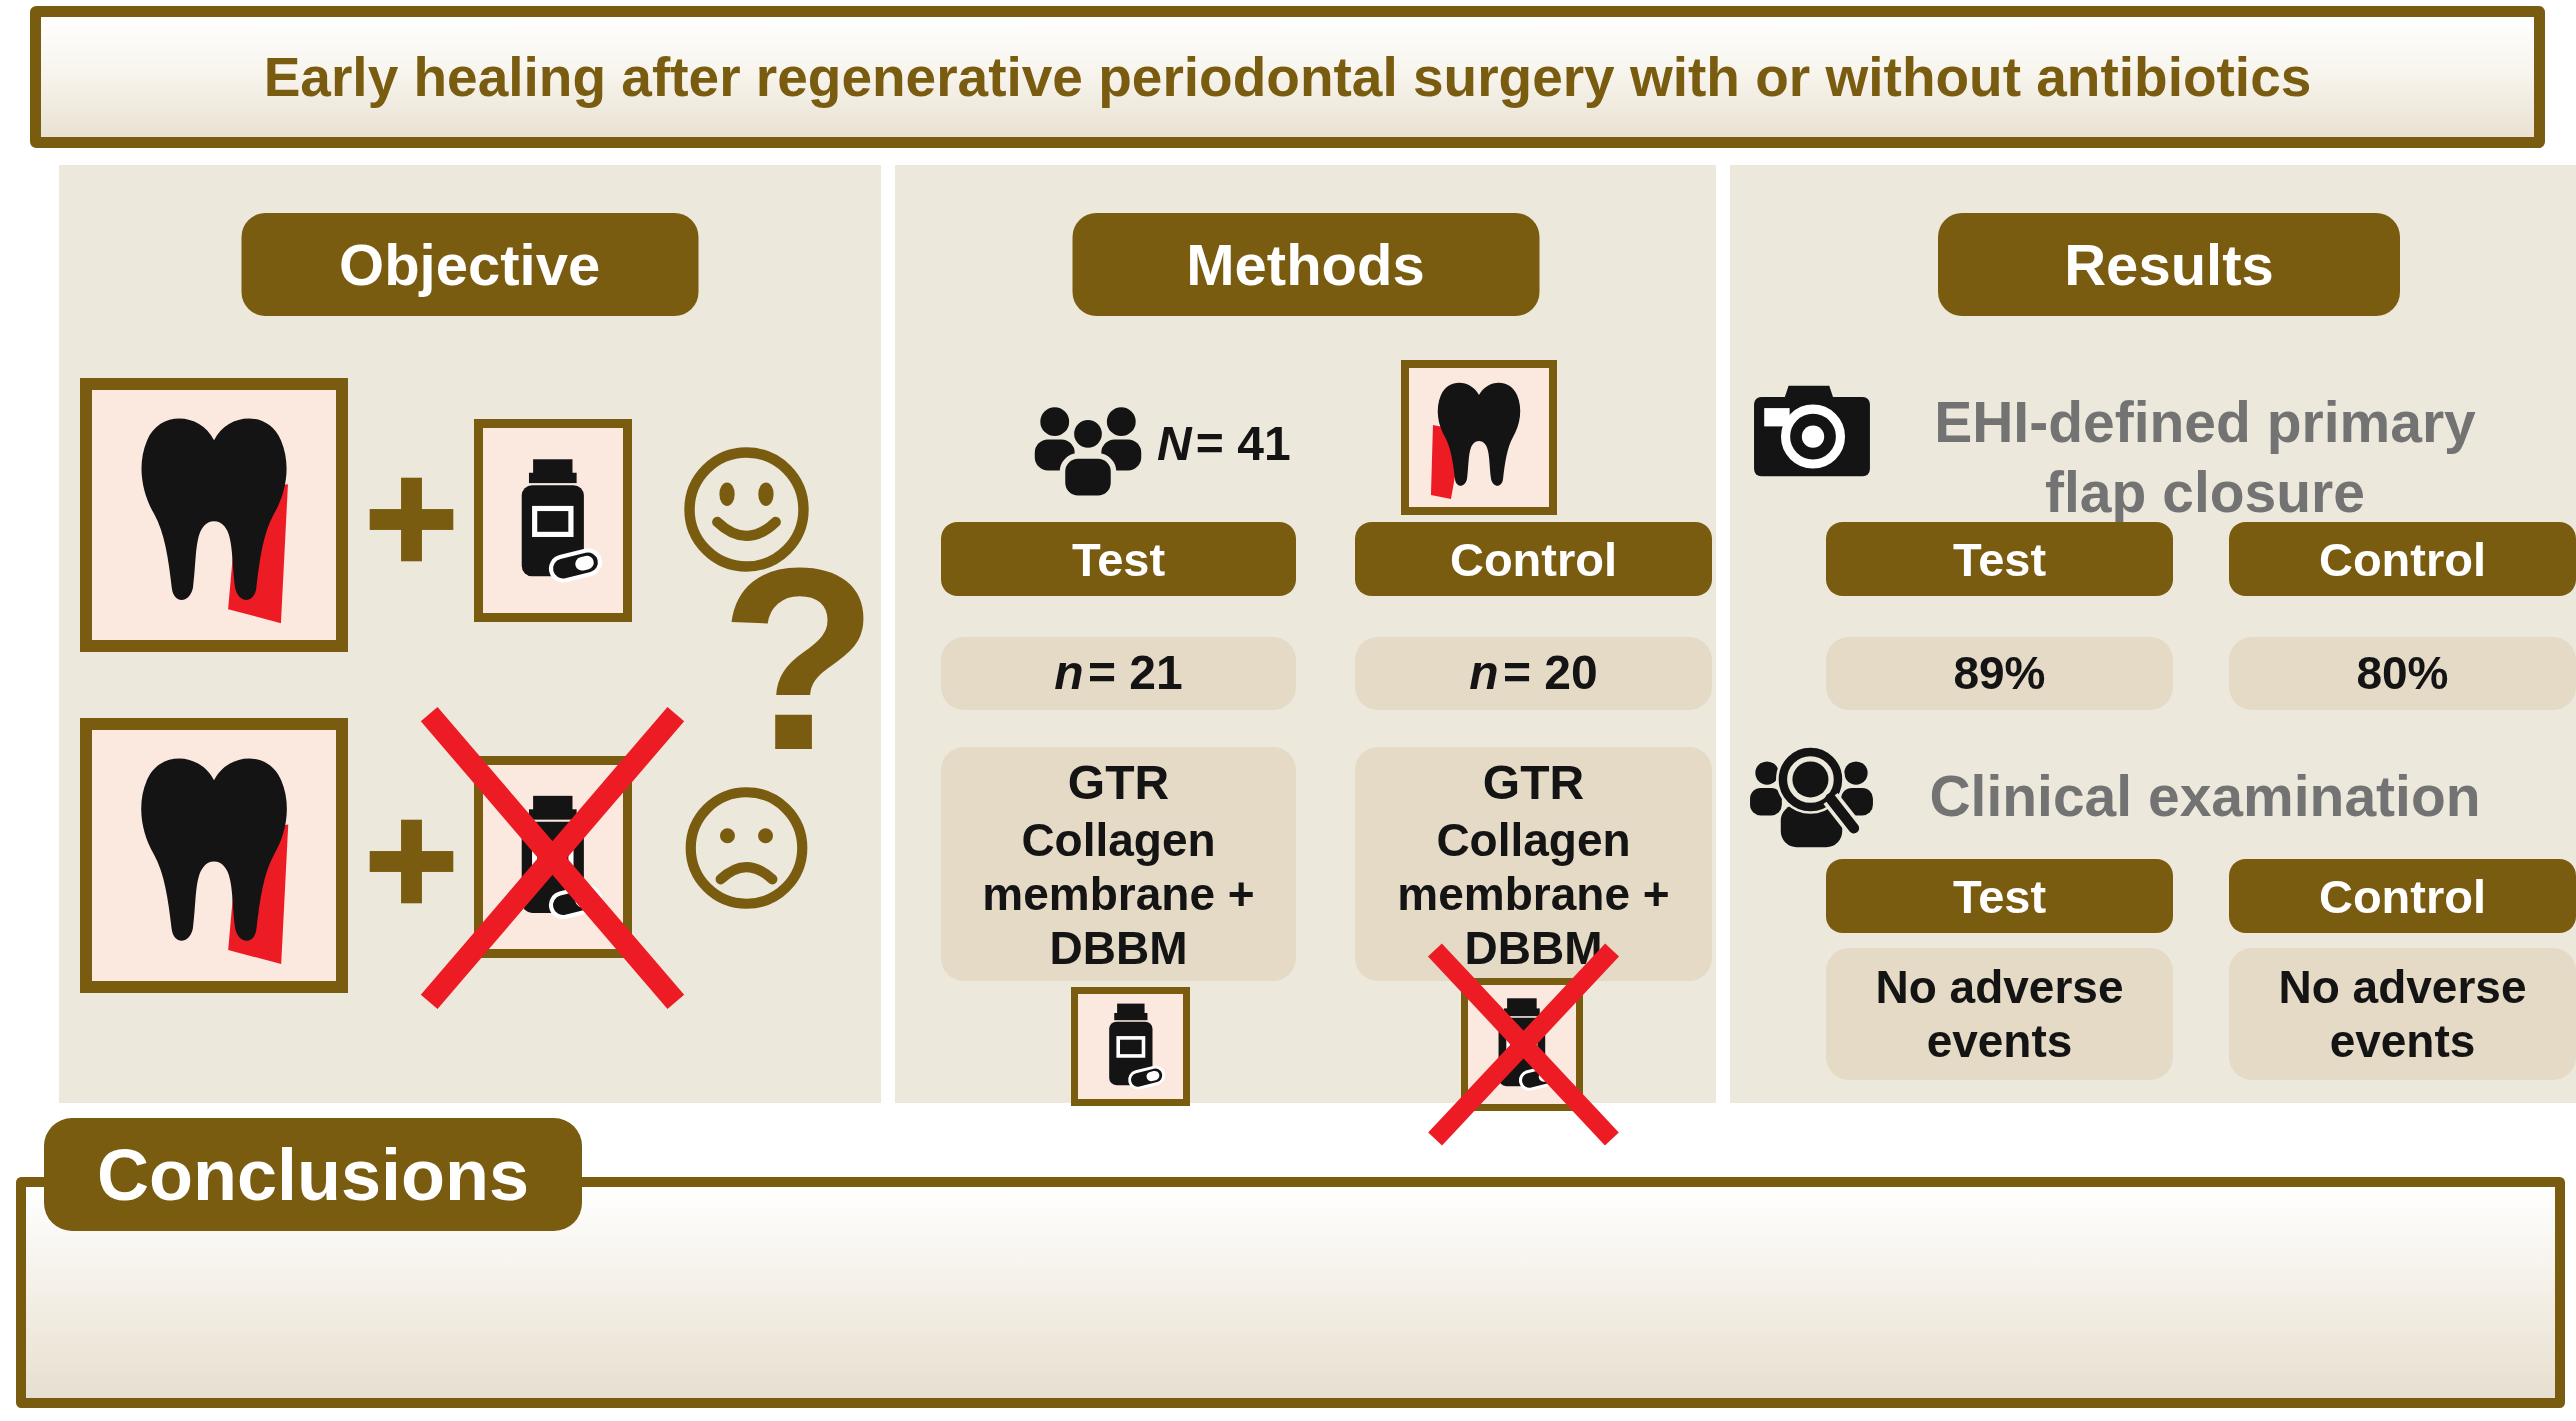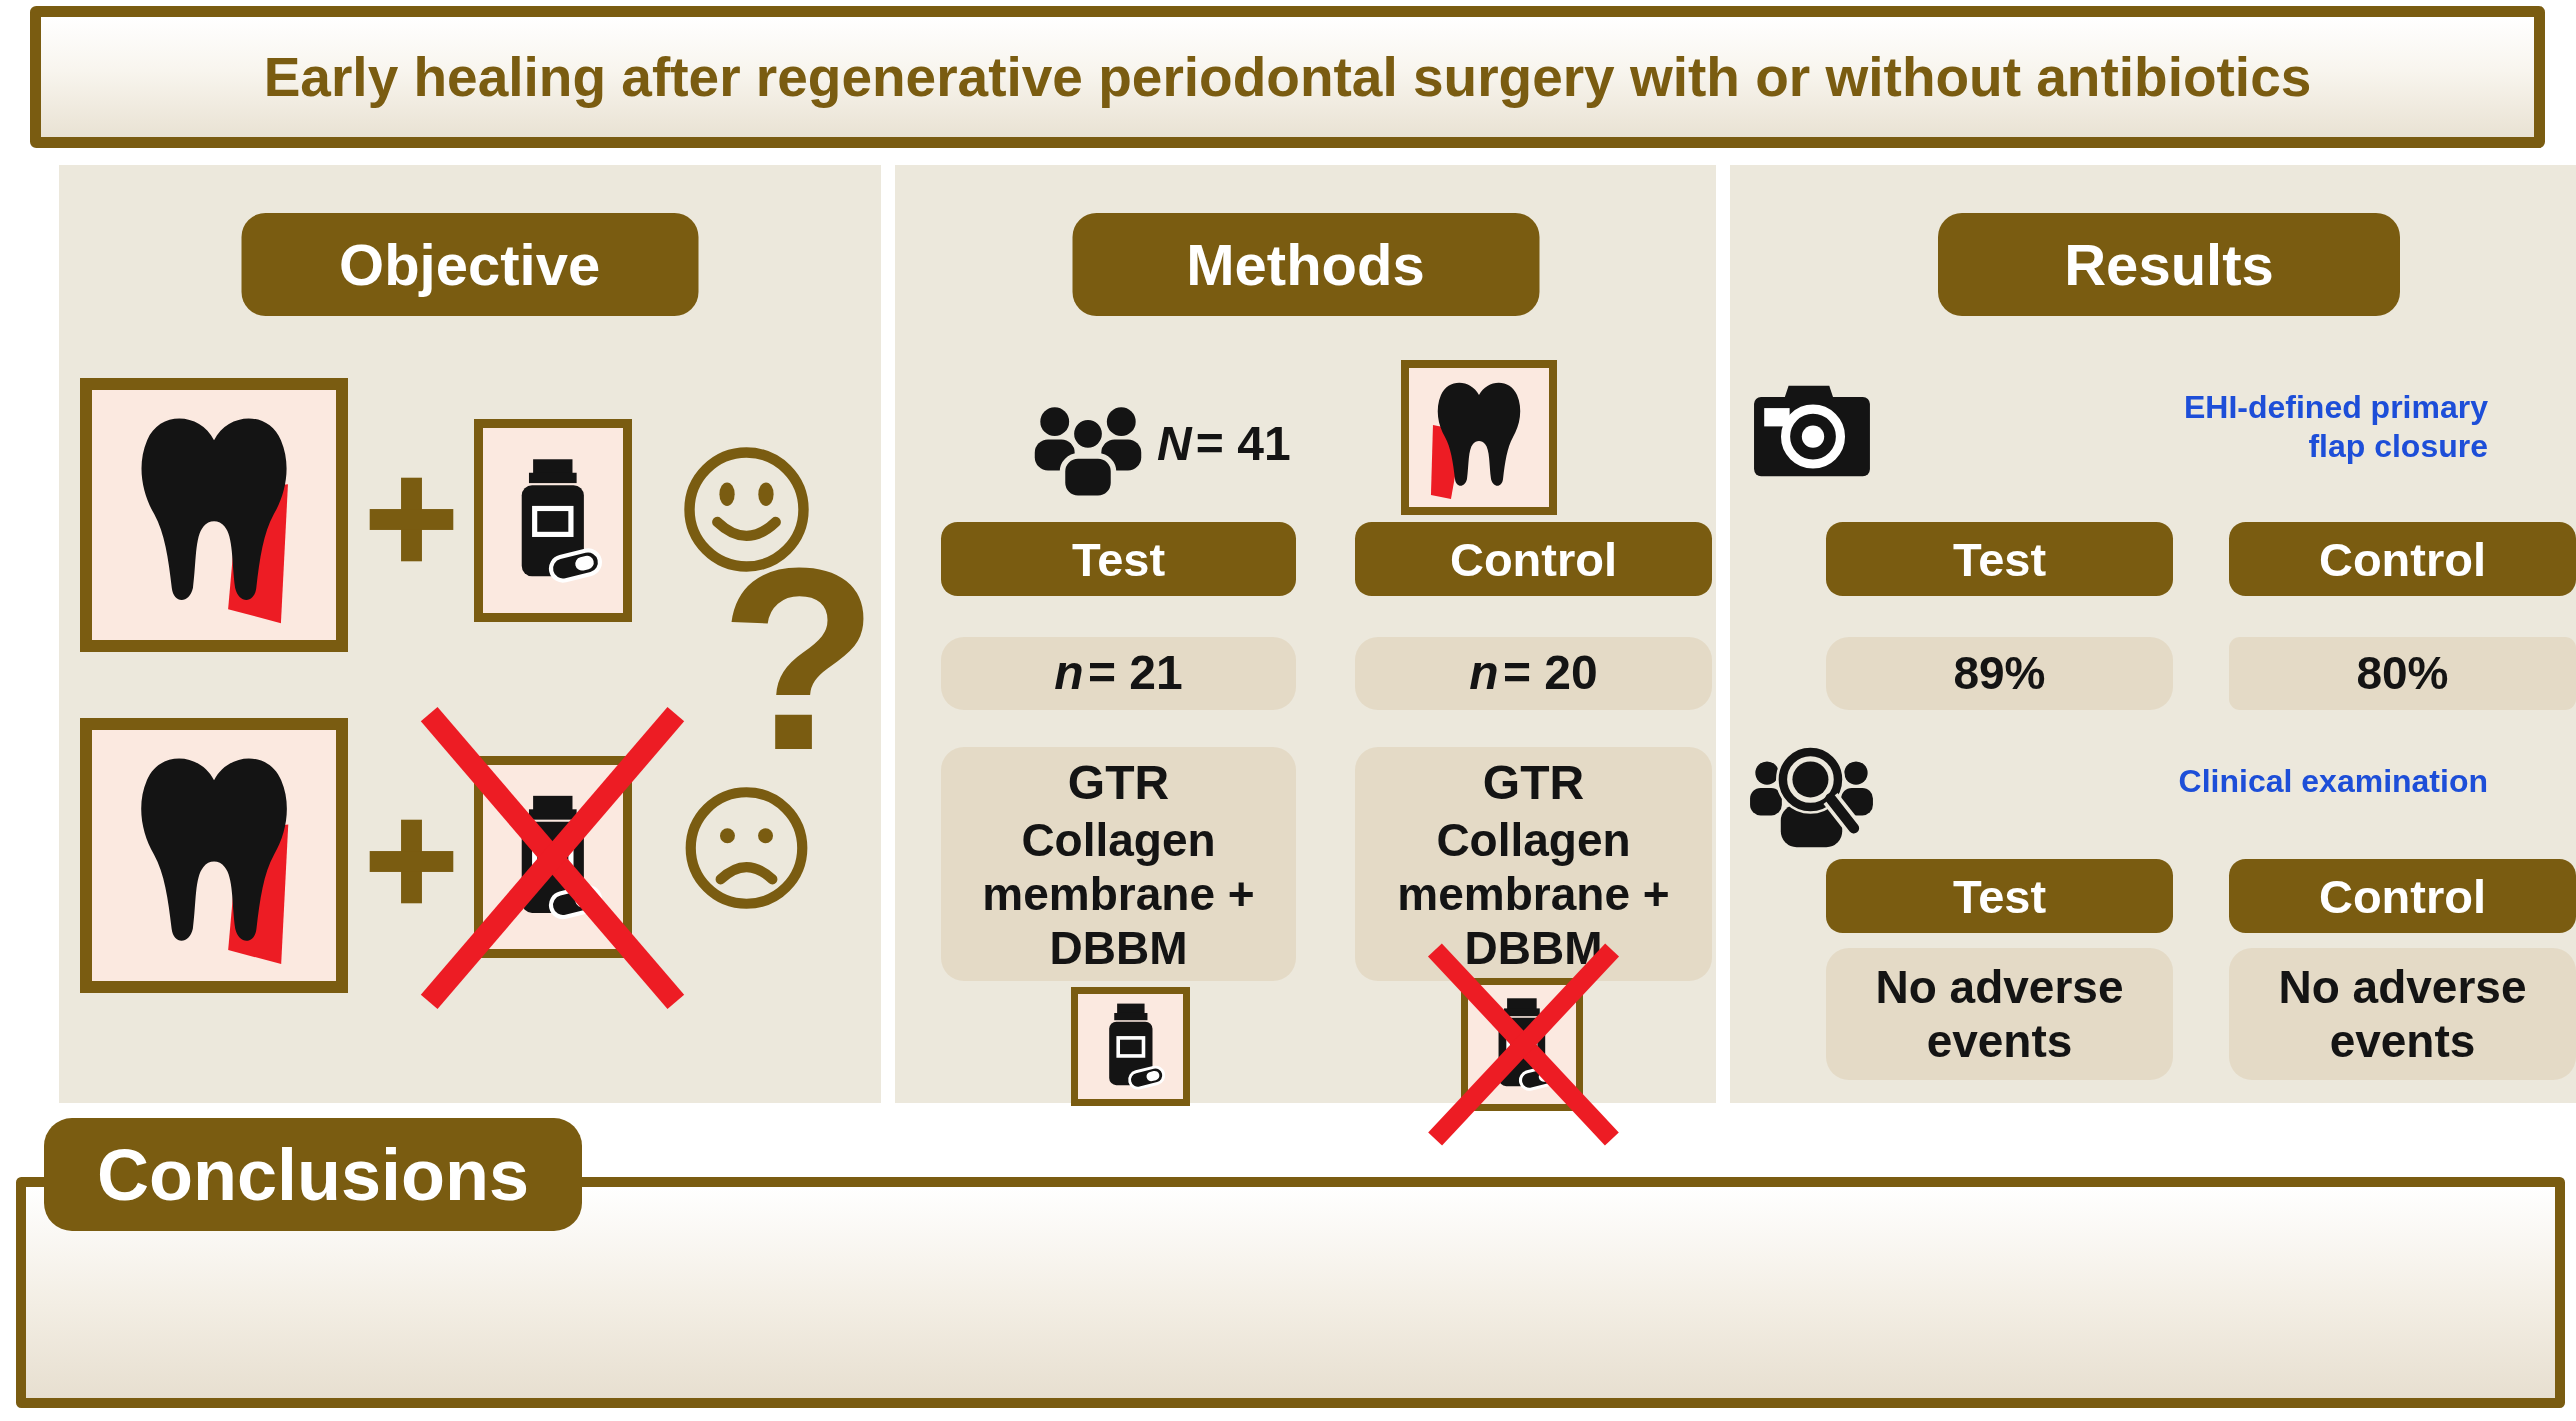--- a/index.html
+++ b/index.html
@@ -30,21 +30,21 @@
   }
   .titlebox{
     position:absolute;left:30px;top:6.2px;width:2515px;height:142px;
     border:11.4px solid #7a5c11;border-radius:6.2px;
     background:linear-gradient(180deg,#ffffff 0%,#f8f5ee 45%,#e9e2d3 100%);
     display:flex;align-items:center;justify-content:center;
     color:#7a5c11;font-size:55px;white-space:nowrap;
   }
   .nlabel{font-size:48px;color:#141414;white-space:nowrap;display:flex;align-items:center;}
   .nlabel i{margin-right:4.2px;}
-  .caption{position:absolute;font-size:32px;color:#1d4ed8;text-align:right;line-height:1.22;}
+  .caption{position:absolute;font-size:57px;color:#737373;text-align:center;line-height:1.22;}
   .gtr-title{font-size:48px;line-height:1.25;}
   .xwrap{position:absolute;}
   .xbar{position:absolute;background:#ed1c24;}
   .concl-box{
     position:absolute;left:15.6px;top:1177px;width:2549px;height:231px;
     border:10.4px solid #7a5c11;border-radius:5.2px;
     background:linear-gradient(180deg,#ffffff 0%,#f3eee4 55%,#e7dfd0 100%);
   }
   .concl-tab{
     position:absolute;left:44px;top:1118px;width:538px;height:113px;
@@ -279,21 +279,21 @@
 
     <div class="btn" style="left:96px;top:357px;width:347px;height:74px;">
       <span>Test</span>
     </div>
     <div class="btn" style="left:499px;top:357px;width:347px;height:74px;">
       <span>Control</span>
     </div>
     <div class="tan" style="left:96px;top:472px;width:347px;height:73px;">
       <span>89%</span>
     </div>
-    <div class="tan" style="left:499px;top:472px;width:347px;height:73px;border-radius:11px;">
+    <div class="tan" style="left:499px;top:472px;width:347px;height:73px;">
       <span>80%</span>
     </div>
 
     <div class="abs" style="left:18.7px;top:571px;width:125px;height:125px;">
       <svg viewBox="0 0 118 108">
         <circle cx="17" cy="30" r="11" fill="#141414"></circle>
         <rect x="1" y="44" width="30" height="26" rx="10" fill="#141414"></rect>
         <circle cx="101" cy="30" r="11" fill="#141414"></circle>
         <rect x="87" y="44" width="30" height="26" rx="10" fill="#141414"></rect>
         <rect x="30" y="60" width="58" height="40" rx="15" fill="#141414"></rect>

